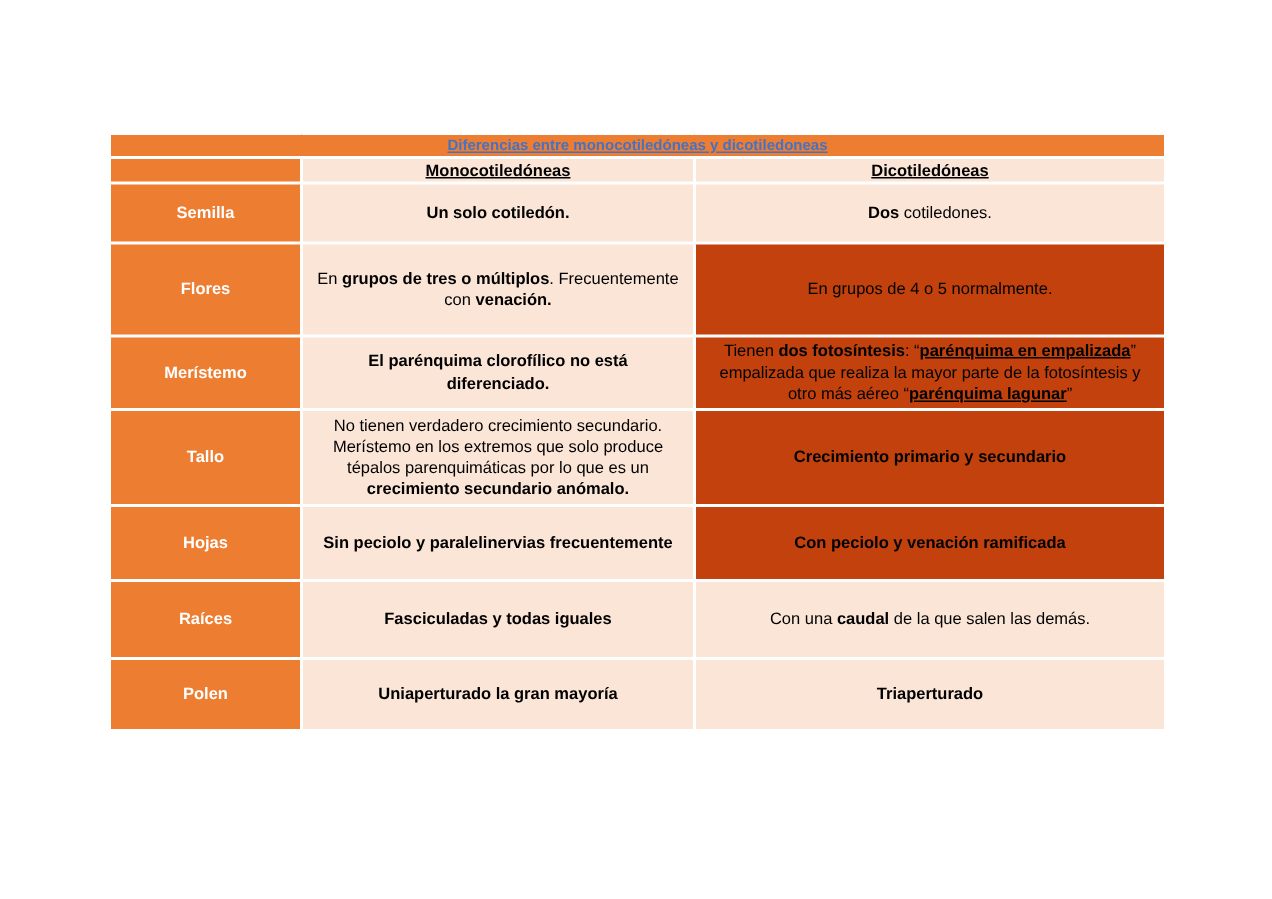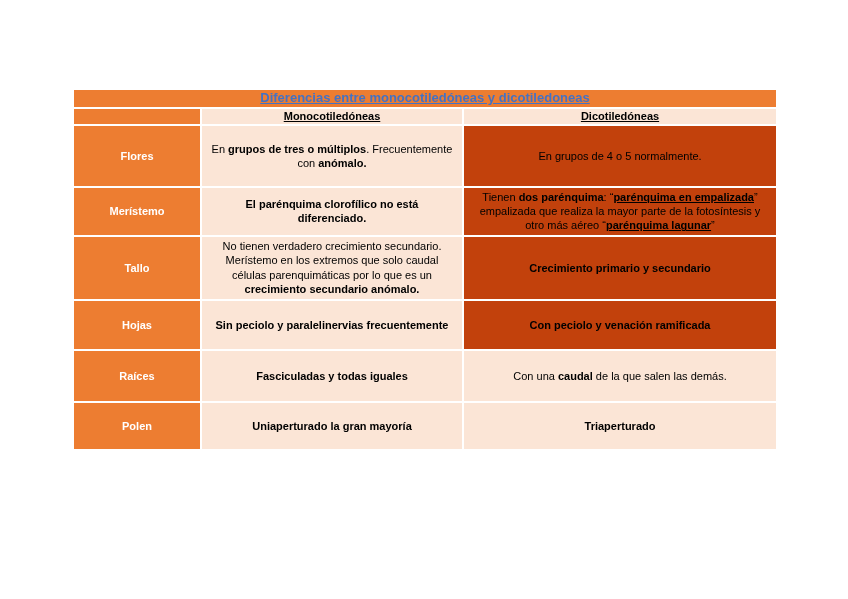--- a/index.html
+++ b/index.html
@@ -37,21 +37,21 @@
   }
   .title-cell {
     background: #ED7D31;
     height: 13px;
     padding: 0 4px;
   }
   .title-text {
     color: #4472C4;
     font-weight: bold;
     text-decoration: underline;
-    font-size: 13px;
+    font-size: 10px;
   }
   .corner-cell {
     background: #ED7D31;
   }
   .col-header {
     background: #FBE5D6;
     height: 15px;
     padding: 0 4px;
     margin-top: 39px;
   }
@@ -90,45 +90,54 @@
     <tr>
       <td class="corner-cell"></td>
       <td class="col-header">
         <span>Monocotiledóneas</span>
       </td>
       <td class="col-header">
         <span>Dicotiledóneas</span>
       </td>
     </tr>
 
+    <tr style="height:40px">
+      <td class="label-cell">Semilla</td>
+      <td class="bg-l">
+        <span class="b">Un solo cotiledón.</span>
+      </td>
+      <td class="bg-l">
+        <span class="b">Dos</span><span> cotiledones.</span>
+      </td>
+    </tr>
 
     <tr style="height:62px">
       <td class="label-cell">Flores</td>
       <td class="bg-l">
-        <span>En </span><span class="b">grupos de tres o múltiplos</span><span>.  Frecuentemente con </span><span class="b">anómalo.</span>
+        <span>En </span><span class="b">grupos de tres o múltiplos</span><span>.  Frecuentemente con </span><span class="b">venación.</span>
       </td>
       <td class="bg-d">
         <span>En grupos de 4 o 5 normalmente.</span>
       </td>
     </tr>
 
     <tr style="height:44px">
       <td class="label-cell">Merístemo</td>
       <td class="bg-l">
         <span class="b">El parénquima clorofílico no está diferenciado.</span>
       </td>
       <td class="bg-d">
-        <span>Tienen </span><span class="b">dos parénquima</span><span>: “</span><span class="bu">parénquima en empalizada</span><span>” empalizada que realiza la mayor parte de la fotosíntesis y otro más aéreo “</span><span class="bu">parénquima lagunar</span><span>”</span>
+        <span>Tienen </span><span class="b">dos fotosíntesis</span><span>: “</span><span class="bu">parénquima en empalizada</span><span>” empalizada que realiza la mayor parte de la fotosíntesis y otro más aéreo “</span><span class="bu">parénquima lagunar</span><span>”</span>
       </td>
     </tr>
 
     <tr style="height:64px">
       <td class="label-cell">Tallo</td>
       <td class="bg-l">
-        <span>No tienen verdadero crecimiento secundario. Merístemo en los extremos que solo caudal células parenquimáticas por lo que es un </span><span class="b">crecimiento secundario anómalo.</span>
+        <span>No tienen verdadero crecimiento secundario. Merístemo en los extremos que solo produce tépalos parenquimáticas por lo que es un </span><span class="b">crecimiento secundario anómalo.</span>
       </td>
       <td class="bg-d">
         <span class="b">Crecimiento primario y secundario</span>
       </td>
     </tr>
 
     <tr style="height:50px">
       <td class="label-cell">Hojas</td>
       <td class="bg-l">
         <span class="b">Sin peciolo y paralelinervias frecuentemente</span>

